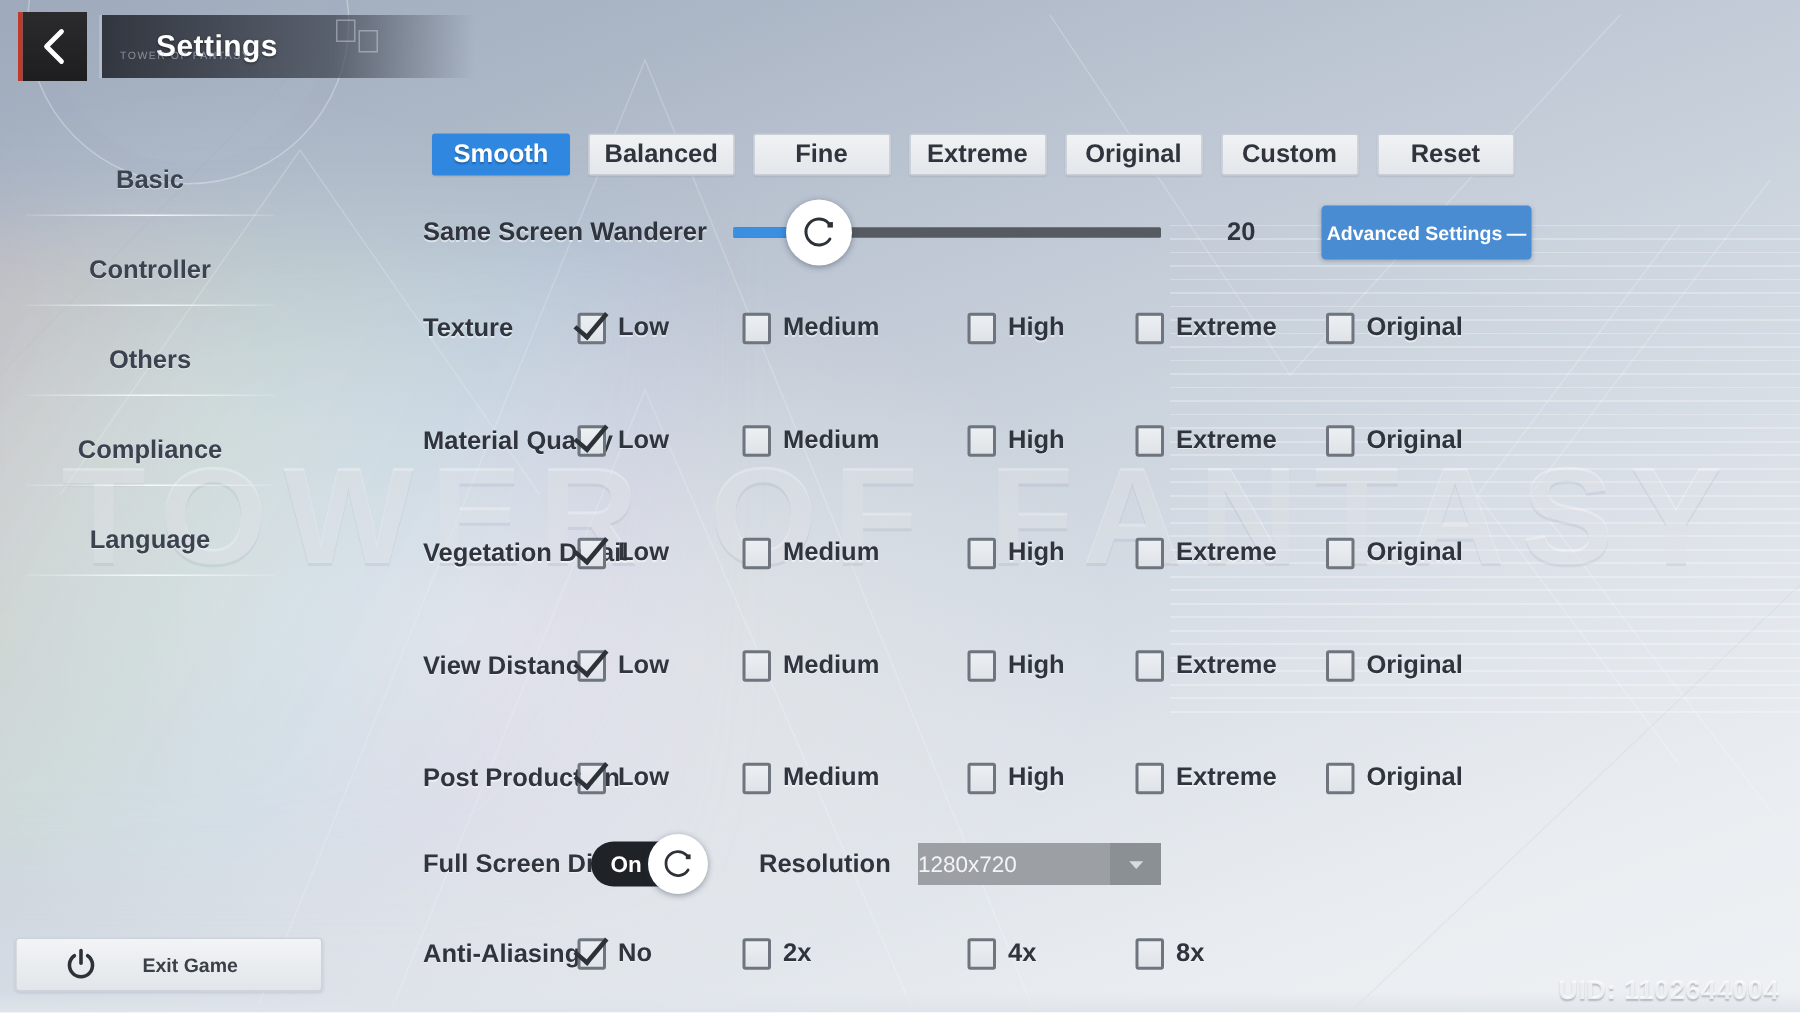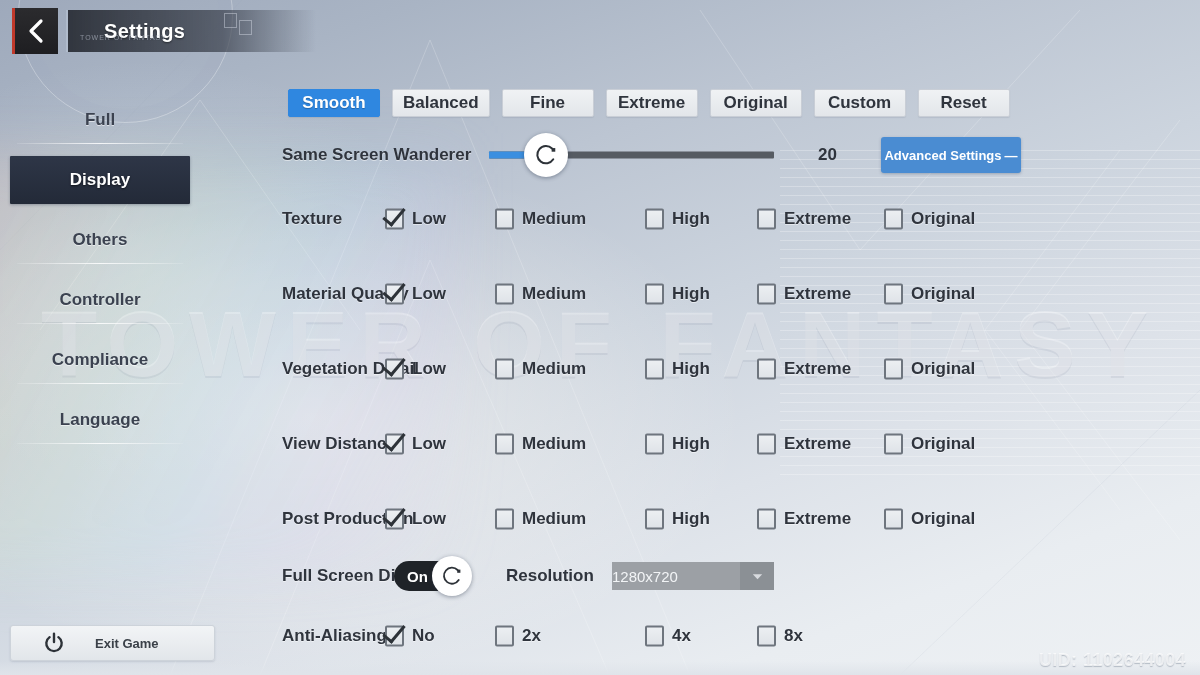--- a/index.html
+++ b/index.html
@@ -252,30 +252,27 @@
     <div class="title-plate">
       <div class="plate-sq"></div>
       <div class="plate-sq b"></div>
       <div class="tof-mini">TOWER OF FANTASY</div>
       <div class="ttl">Settings</div>
     </div>
   </div>
 
   <div class="sidebar">
     <div class="nav-item">
-        <span>Full</span>
-      </div>
-    <div class="nav-item active">
-        <span>Display</span>
+        <span>Basic</span>
+      </div>
+    <div class="nav-item">
+        <span>Controller</span>
       </div>
     <div class="nav-item">
         <span>Others</span>
-      </div>
-    <div class="nav-item">
-        <span>Controller</span>
       </div>
     <div class="nav-item">
         <span>Compliance</span>
       </div>
     <div class="nav-item">
         <span>Language</span>
       </div>
   </div>
 
   <div class="exit-btn">

